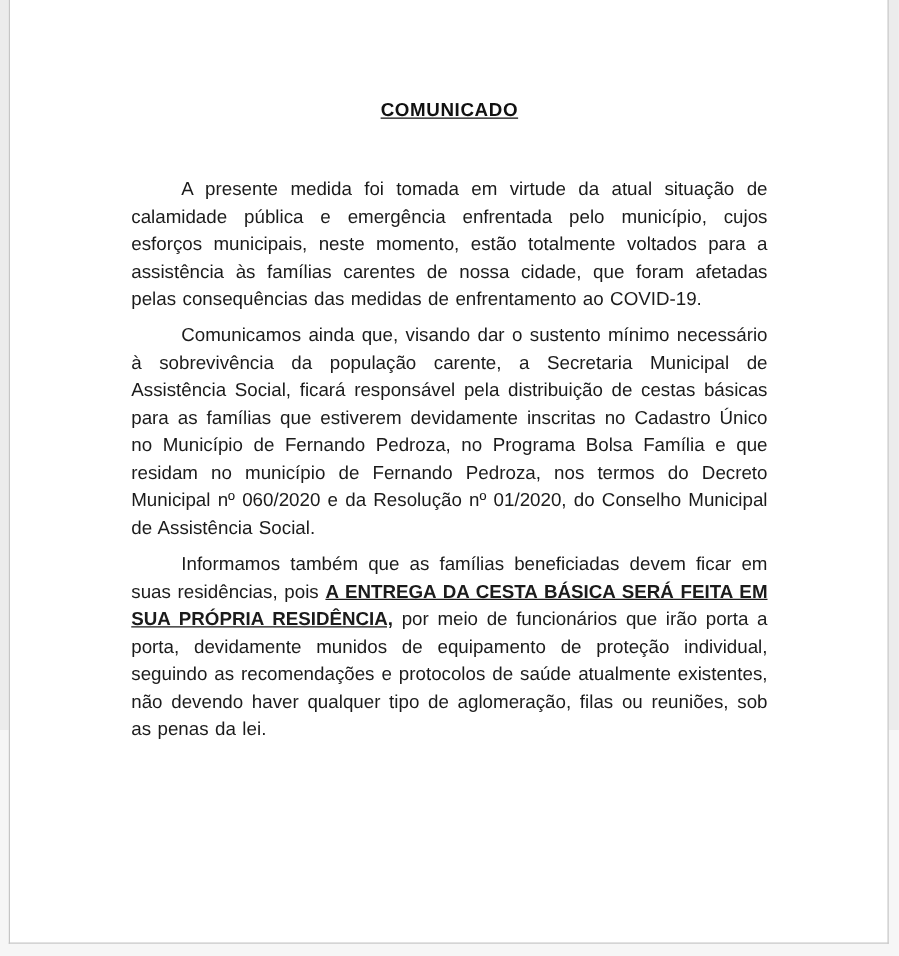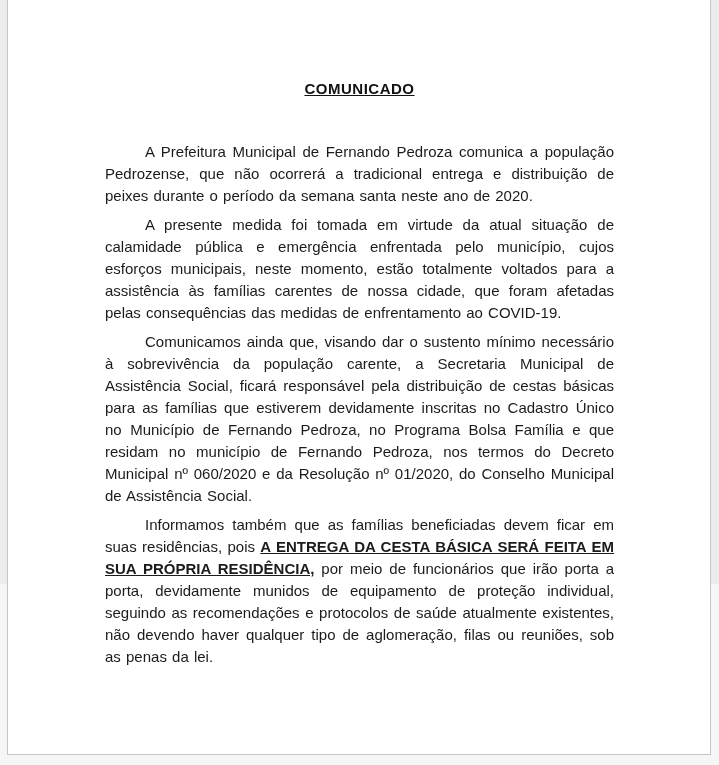--- a/index.html
+++ b/index.html
@@ -62,21 +62,20 @@
   </style>
 </head>
 <body>
 
 <div class="scan-frame">
   <div class="page">
     <div class="content">
 
       <h1 class="title">COMUNICADO</h1>
 
-      <p class="para">A Prefeitura Municipal de Fernando Pedroza comunica a população Pedrozense, que não ocorrerá a tradicional entrega e distribuição de peixes durante o período da semana santa neste ano de 2020.</p>
 
       <p class="para">A presente medida foi tomada em virtude da atual situação de calamidade pública e emergência enfrentada pelo município, cujos esforços municipais, neste momento, estão totalmente voltados para a assistência às famílias carentes de nossa cidade, que foram afetadas pelas consequências das medidas de enfrentamento ao COVID-19.</p>
 
       <p class="para">Comunicamos ainda que, visando dar o sustento mínimo necessário à sobrevivência da população carente, a Secretaria Municipal de Assistência Social, ficará responsável pela distribuição de cestas básicas para as famílias que estiverem devidamente inscritas no Cadastro Único no Município de Fernando Pedroza, no Programa Bolsa Família e que residam no município de Fernando Pedroza, nos termos do Decreto Municipal nº 060/2020 e da Resolução nº 01/2020, do Conselho Municipal de Assistência Social.</p>
 
       <p class="para"><span>Informamos também que as famílias beneficiadas devem ficar em suas residências, pois </span><span class="highlight">A ENTREGA DA CESTA BÁSICA SERÁ FEITA EM SUA PRÓPRIA RESIDÊNCIA,</span><span> por meio de funcionários que irão porta a porta, devidamente munidos de equipamento de proteção individual, seguindo as recomendações e protocolos de saúde atualmente existentes, não devendo haver qualquer tipo de aglomeração, filas ou reuniões, sob as penas da lei.</span></p>
 
     </div>
   </div>
 </div>

